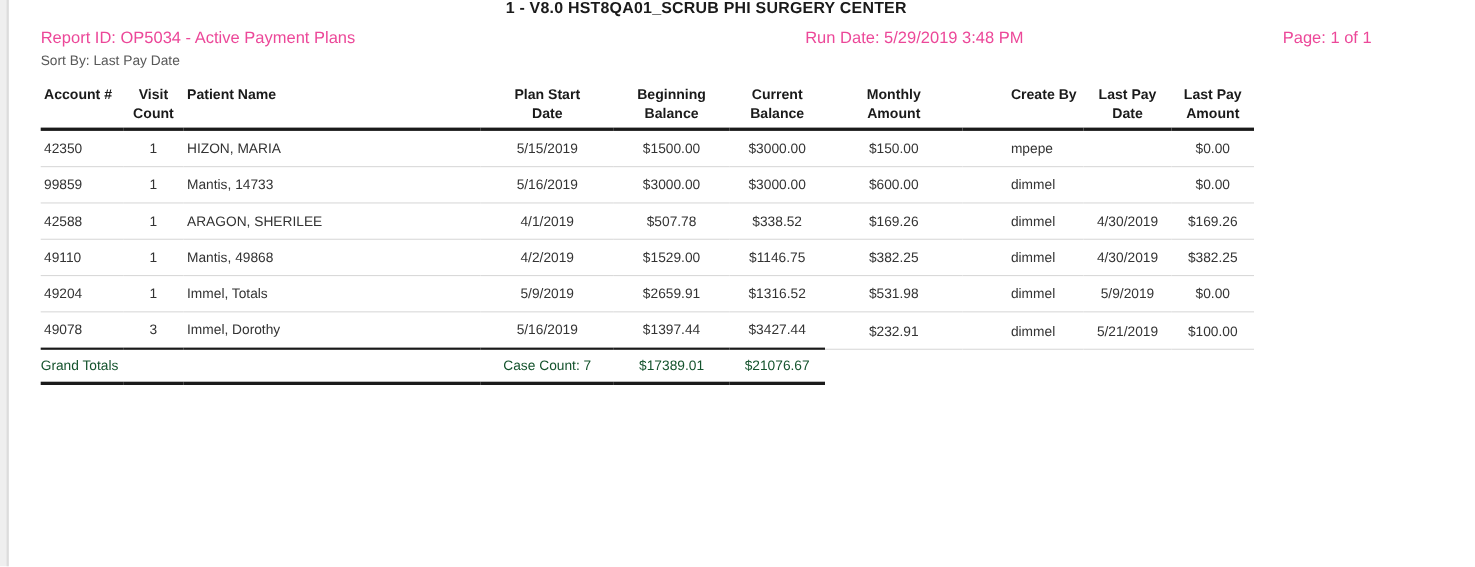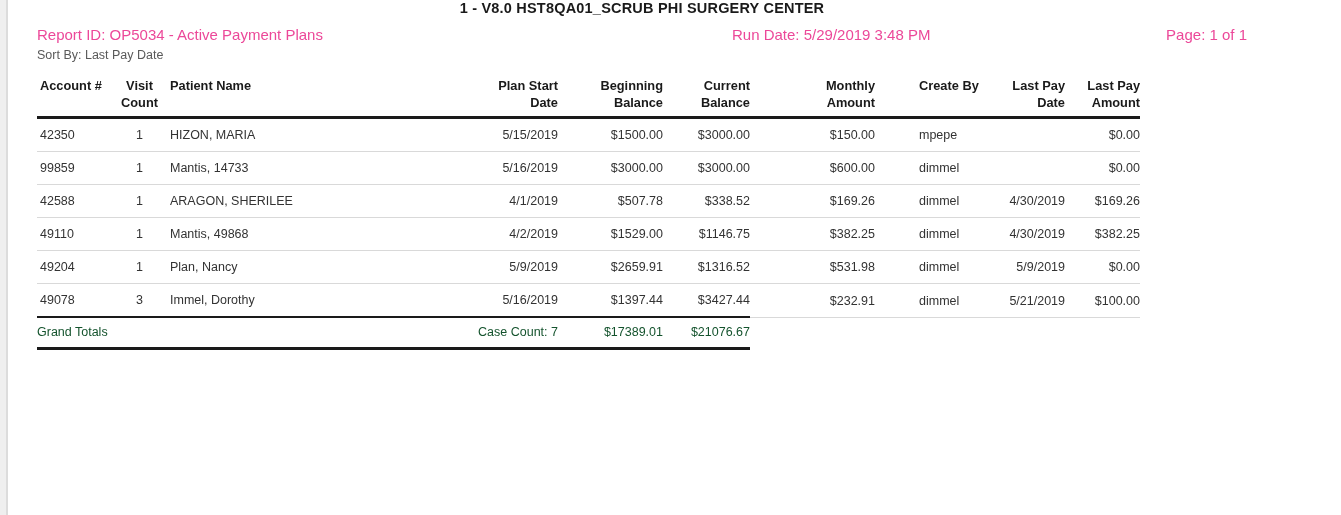--- a/index.html
+++ b/index.html
@@ -67,21 +67,21 @@
   }
   td {
     padding: 9px 0 9px 0;
     vertical-align: middle;
     white-space: nowrap;
   }
   tbody tr.data-row td { border-bottom: 1px solid #d9d9d9; }
   tbody tr.data-row:last-child td { border-bottom: none; }
   .al { text-align: left; }
   .ac { text-align: center; }
-  .ar { text-align: right; }
+  .ar { text-align: center; }
   th.al, td.al { padding-left: 3px; }
   td.col-create_by, th.col-create_by { padding-left: 44px; text-align: left; }
   tr.totals-row td {
     font-weight: normal;
     color: #14532d;
     padding: 7px 0 8px 0;
   }
   tr.totals-row td.gt {
     border-top: 2px solid #1a1a1a;
     border-bottom: 3px solid #1a1a1a;
@@ -202,21 +202,21 @@
             <td class="ar col-beginning_balance">$1529.00</td>
             <td class="ar col-current_balance">$1146.75</td>
             <td class="ar col-monthly_amount">$382.25</td>
             <td class="al col-create_by">dimmel</td>
             <td class="ar col-last_pay_date">4/30/2019</td>
             <td class="ar col-last_pay_amount">$382.25</td>
           </tr>
           <tr class="data-row">
             <td class="al col-account">49204</td>
             <td class="ac col-visit_count">1</td>
-            <td class="al col-patient_name">Plan, Nancy</td>
+            <td class="al col-patient_name">Immel, Totals</td>
             <td class="ar col-plan_start_date">5/9/2019</td>
             <td class="ar col-beginning_balance">$2659.91</td>
             <td class="ar col-current_balance">$1316.52</td>
             <td class="ar col-monthly_amount">$531.98</td>
             <td class="al col-create_by">dimmel</td>
             <td class="ar col-last_pay_date">5/9/2019</td>
             <td class="ar col-last_pay_amount">$0.00</td>
           </tr>
           <tr class="data-row">
             <td class="al col-account">49078</td>

